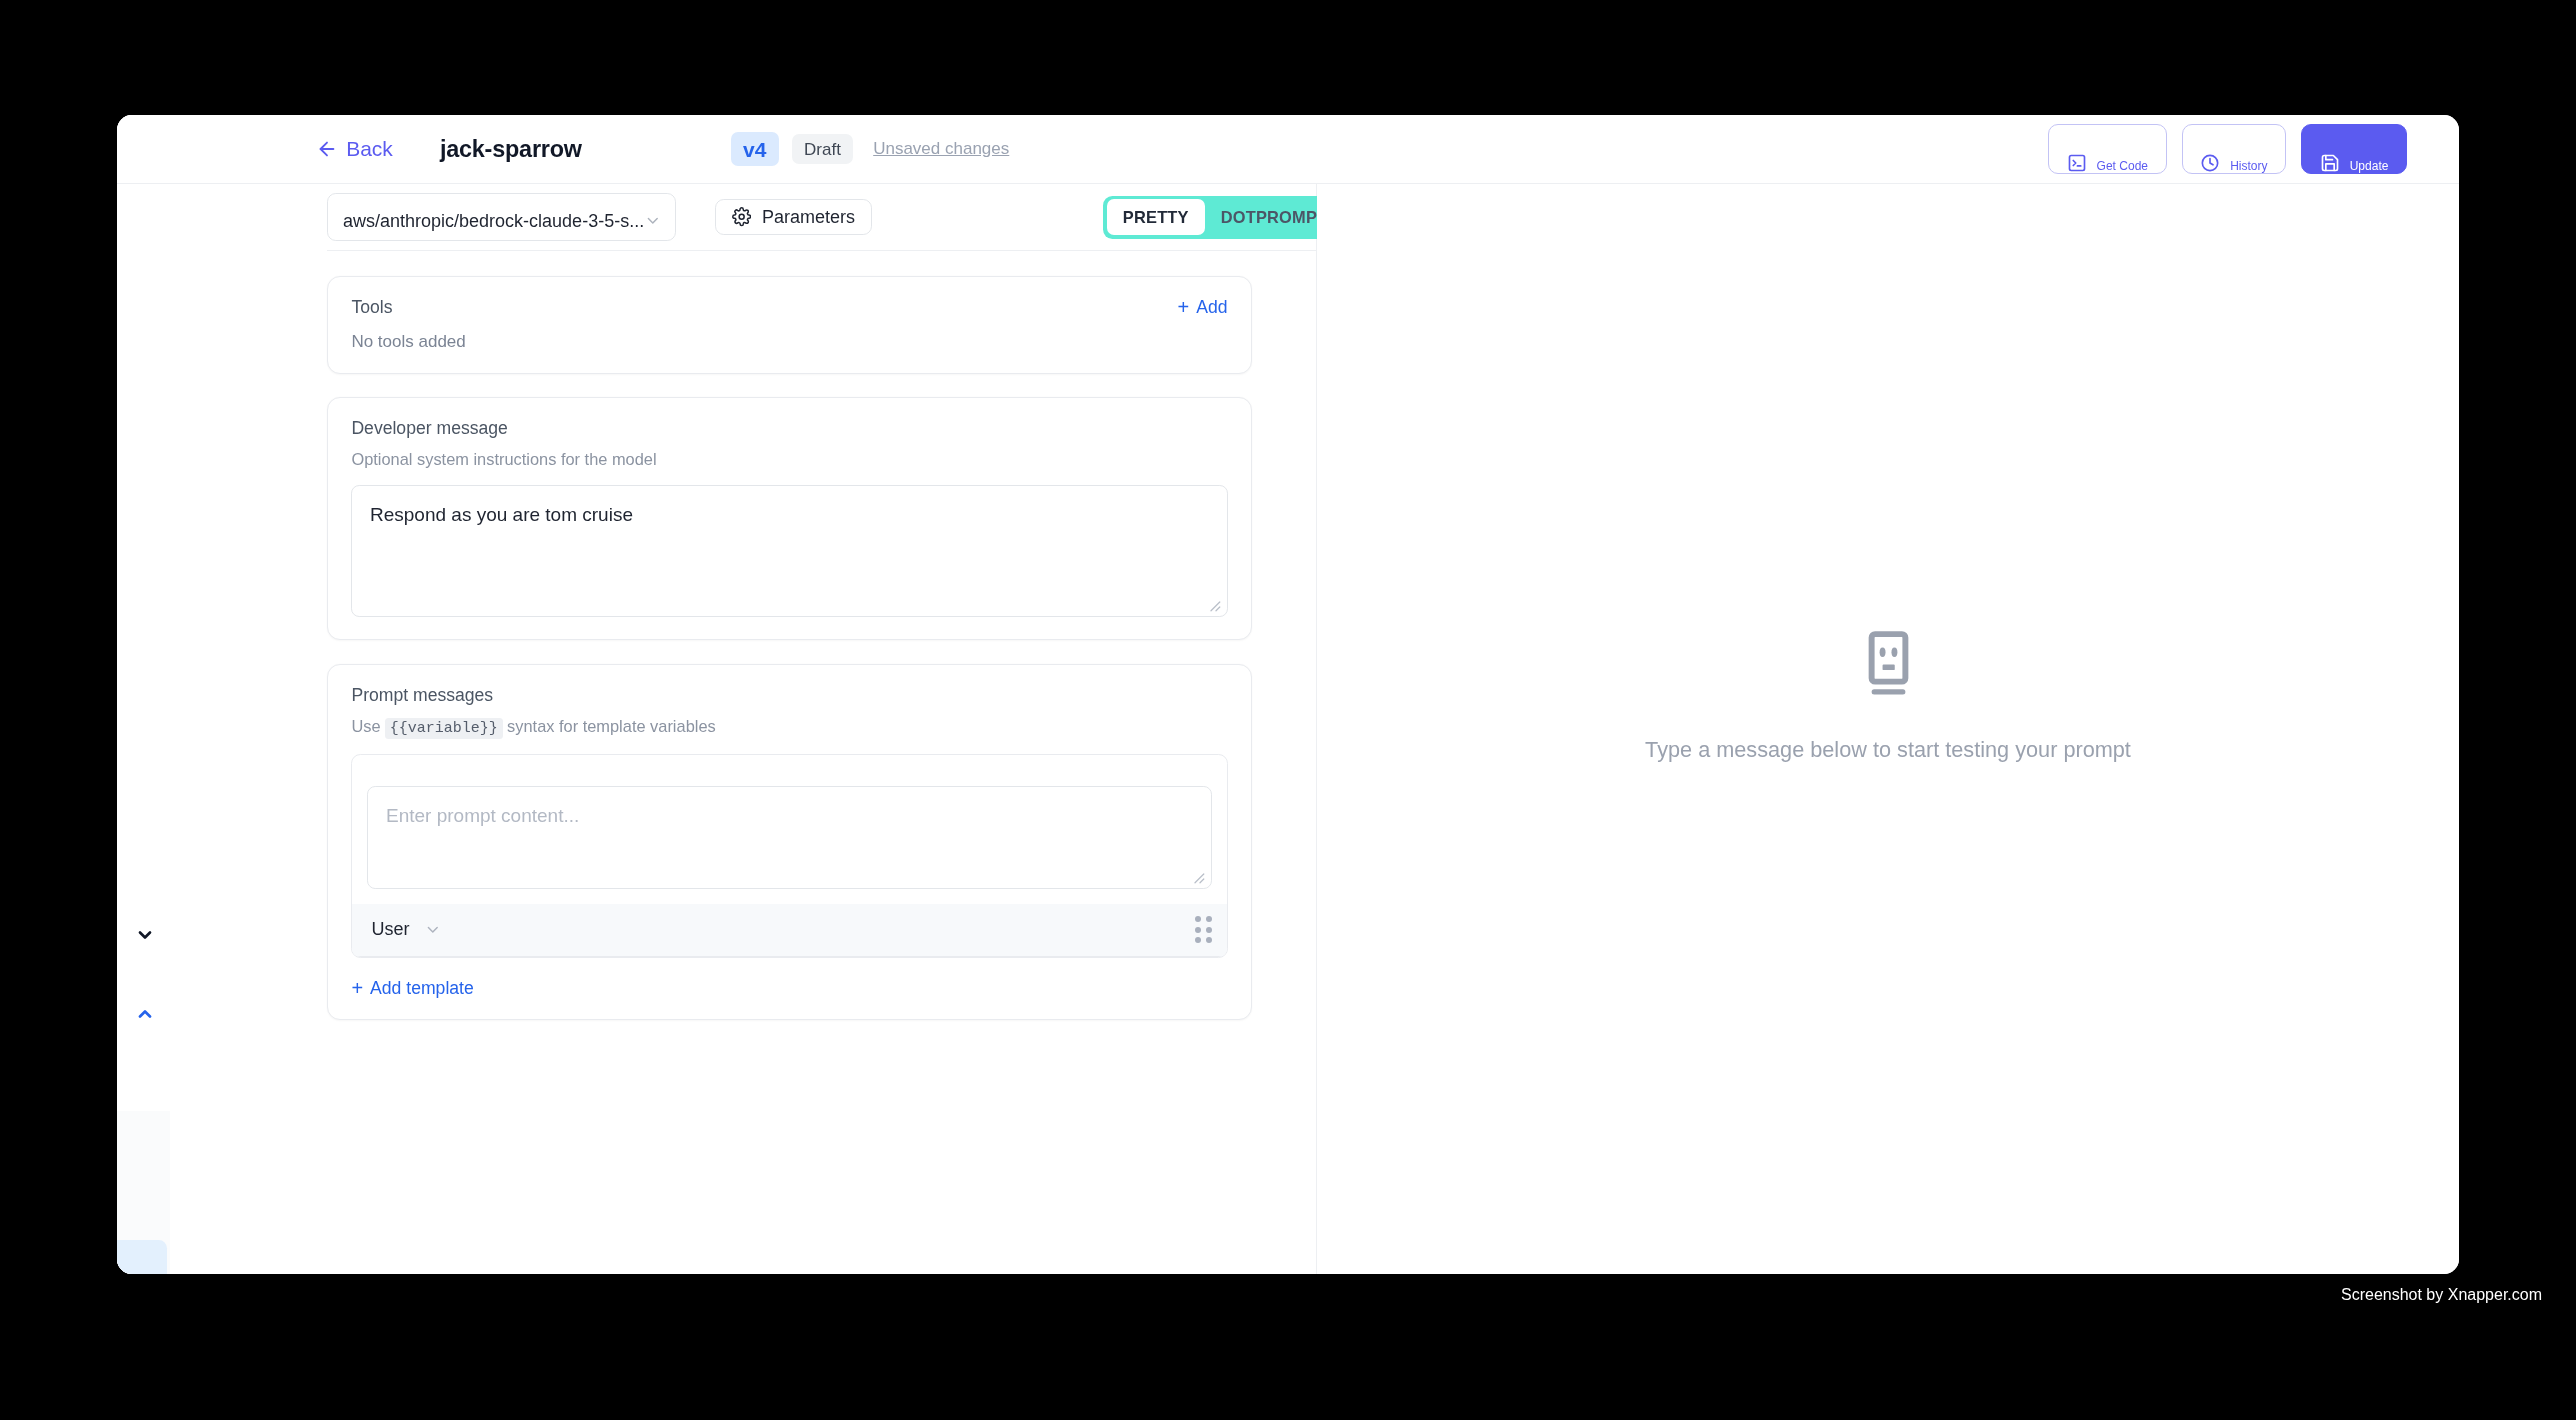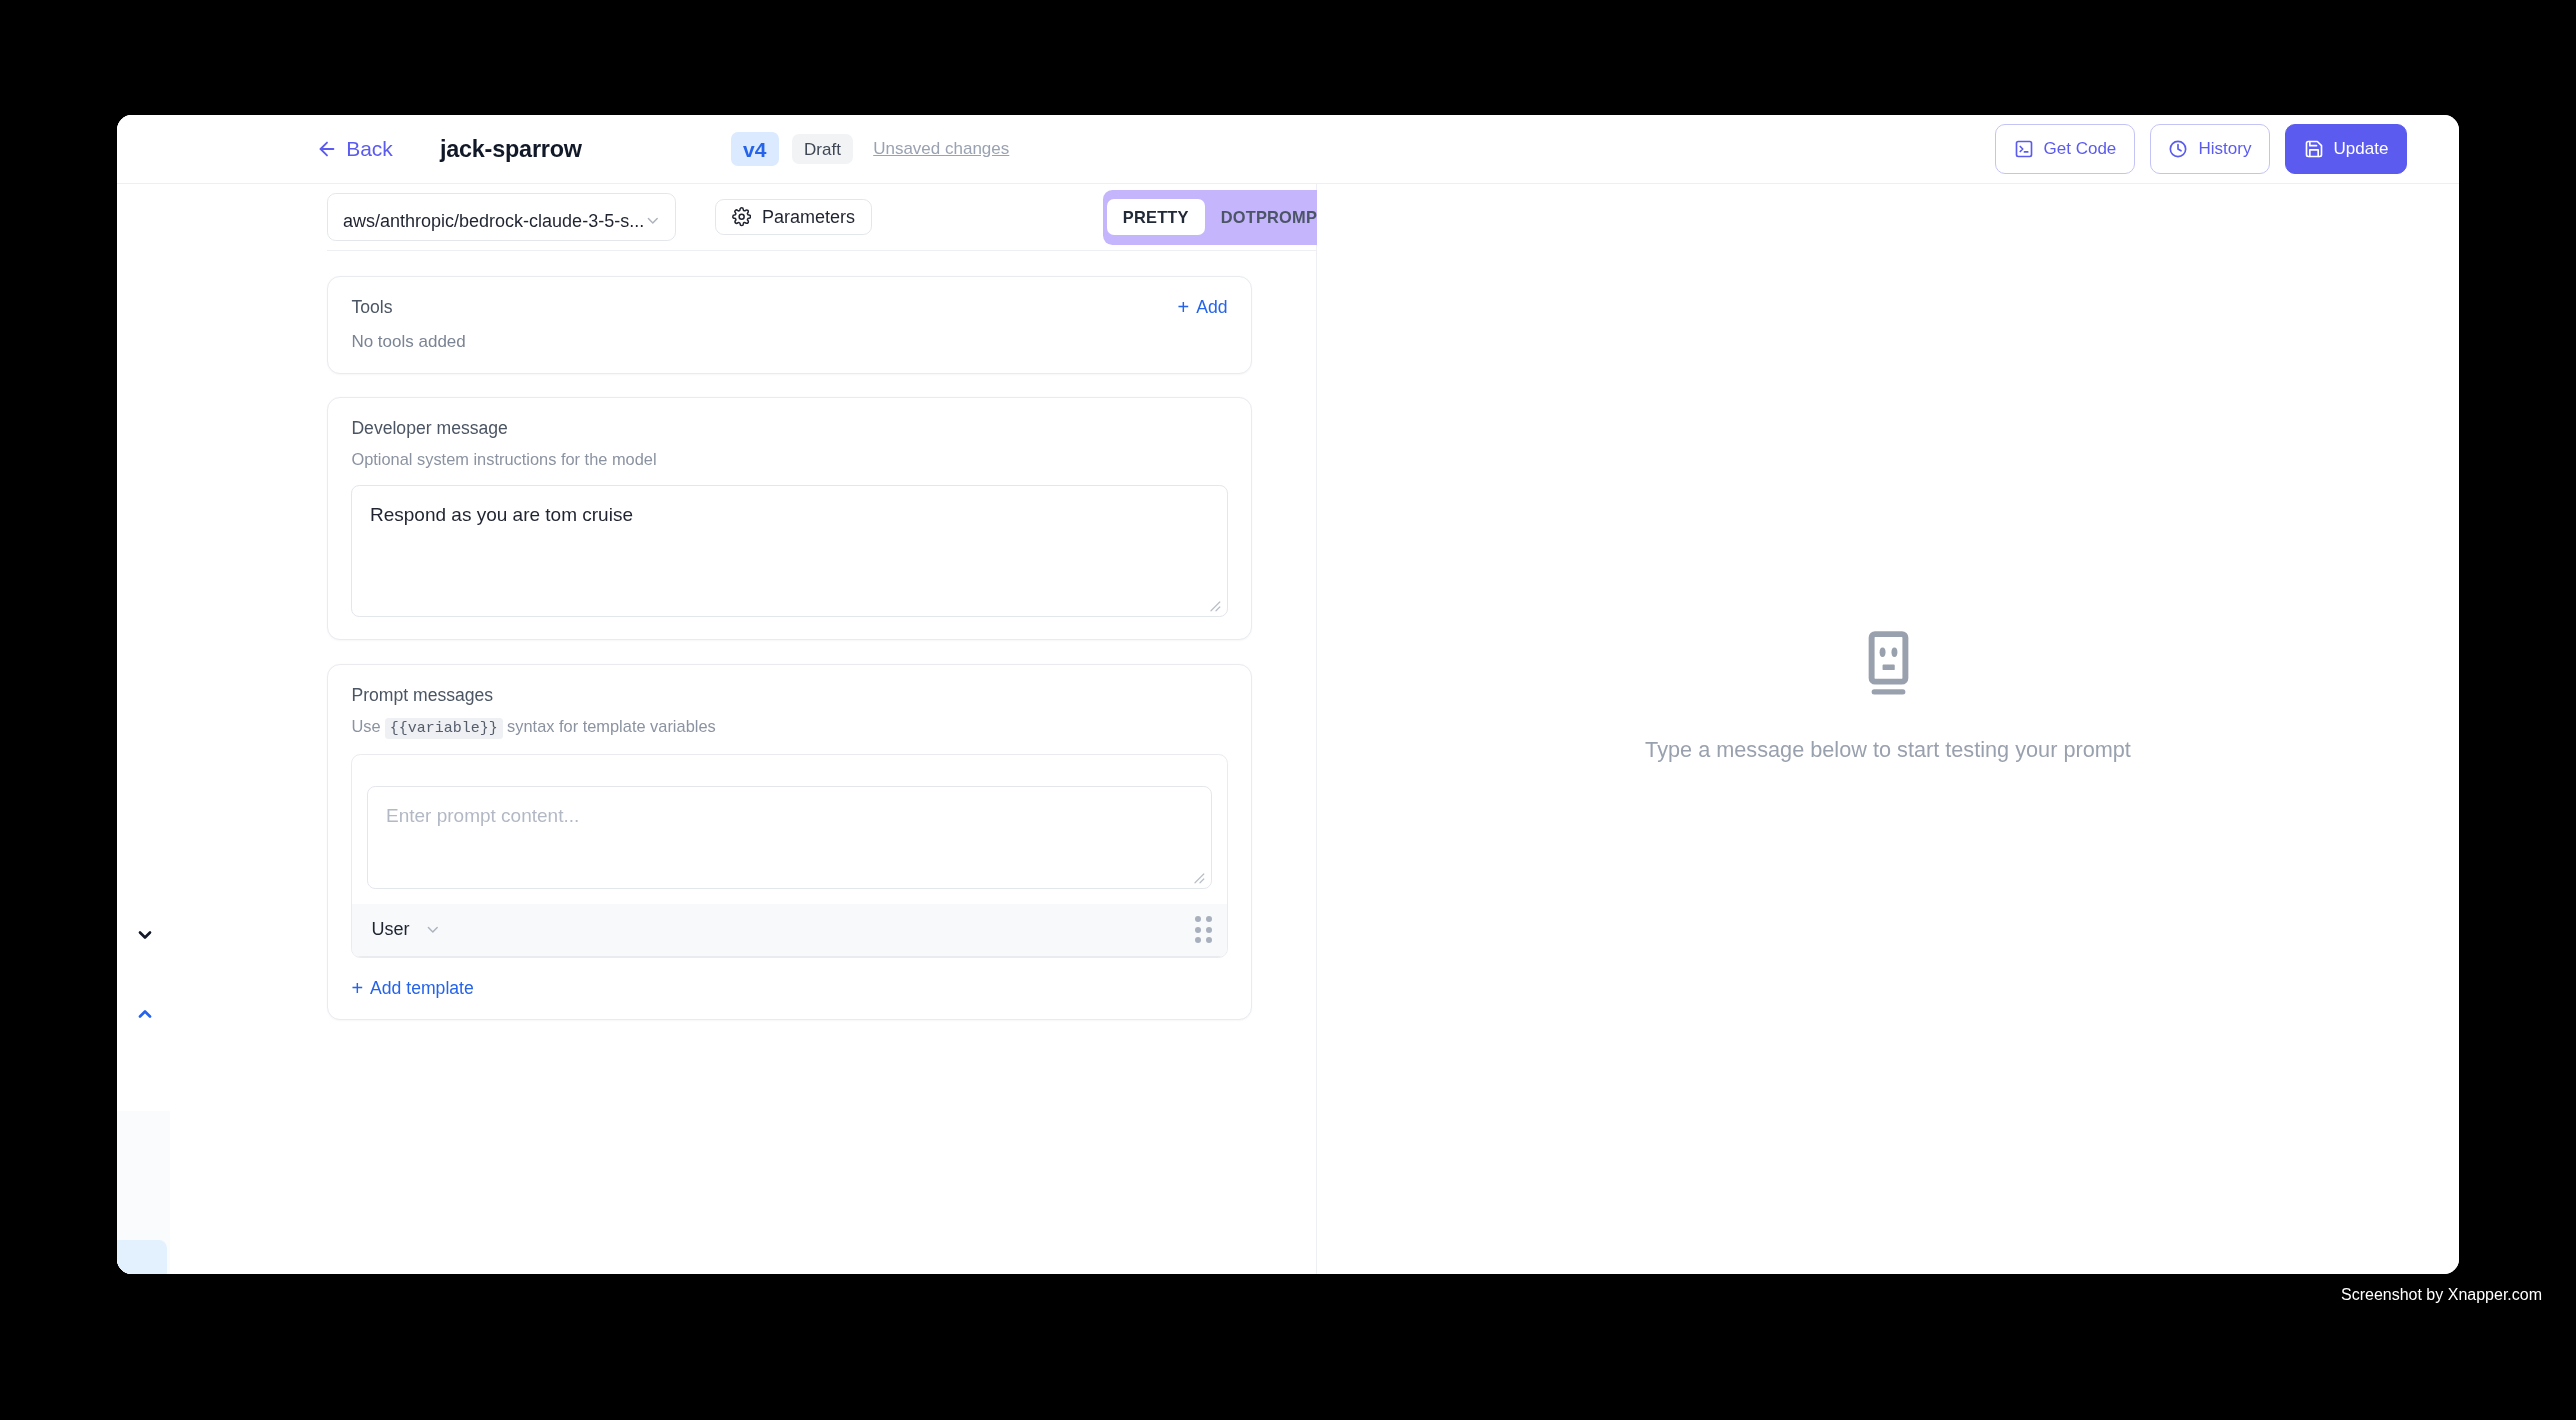--- a/index.html
+++ b/index.html
@@ -119,26 +119,26 @@
     text-decoration: underline;
   }
   #header-actions {
     margin-left: auto;
     display: flex;
     align-items: center;
     gap: 15px;
   }
   .hdr-btn {
     display: flex;
-    align-items: center;
+    align-items: flex-end;
     gap: 10px;
     height: 50px;
     padding: 0 17.6px;
     border-radius: 10px;
-    font-size: 17px;
+    font-size: 12px;
     font-weight: 500;
     cursor: pointer;
     white-space: nowrap;
   }
   .hdr-btn.outline {
     background: #ffffff;
     border: 1.2px solid #c3c3f5;
     color: #5b5bf0;
   }
   .hdr-btn.primary {
@@ -206,24 +206,24 @@
     font-weight: 500;
     color: #1f2430;
     background: #fff;
     cursor: pointer;
   }
   #parameters-button svg { width: 19.3px; height: 19.3px; display: block; }
   #view-toggle {
     margin-left: 231px;
     display: flex;
     align-items: center;
-    background: #c4b5fd;
+    background: #5eead4;
     border-radius: 9.4px;
     padding: 3.5px;
-    height: 55px;
+    height: 43px;
   }
   .toggle-seg {
     height: 36px;
     display: flex;
     align-items: center;
     padding: 0 16px;
     font-size: 16.4px;
     font-weight: 700;
     letter-spacing: 0.2px;
     border-radius: 7px;

